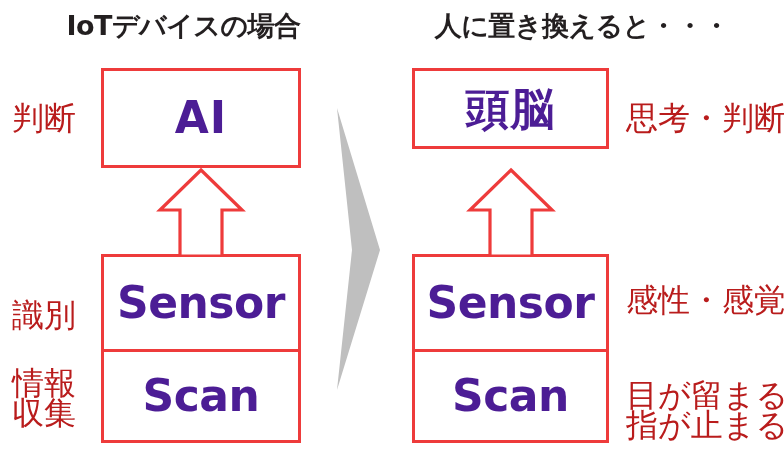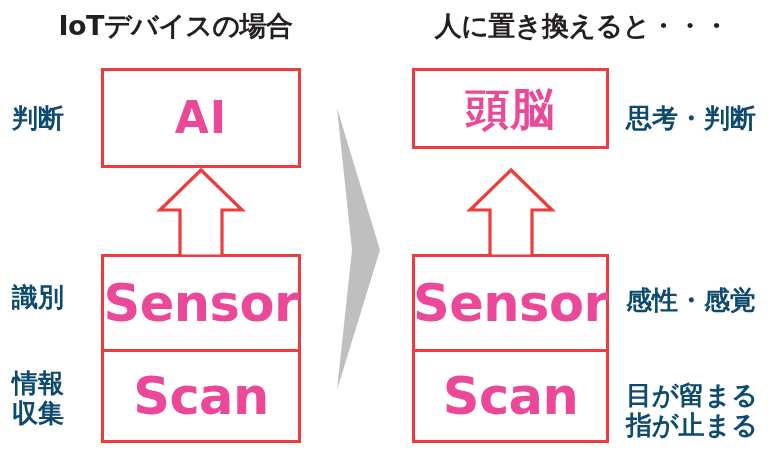--- a/index.html
+++ b/index.html
@@ -22,40 +22,40 @@
     top: 8px;
     font-family: "DejaVu Sans", "Liberation Sans", sans-serif;
     font-weight: bold;
     font-size: 27px;
     line-height: 36px;
     color: #231f20;
     text-align: center;
     white-space: nowrap;
     letter-spacing: -0.5px;
   }
-  #title-left  { left: 0;   width: 335px; padding-left: 8px; }
+  #title-left  { left: 8px;   width: 335px; padding-left: 8px; }
   #title-right { left: 380px; width: 404px; text-align: center; }
 
   
   .box {
     position: absolute;
     box-sizing: border-box;
     border: 3px solid #ee3b3b;
     background: #ffffff;
     display: flex;
     align-items: center;
     justify-content: center;
   }
   .box-label {
-    color: #ec4899;
+    color: #4c1d95;
     font-weight: bold;
     white-space: nowrap;
     line-height: 1;
   }
-  .label-latin { font-size: 51px; letter-spacing: -0.5px; }
+  .label-latin { font-size: 44px; letter-spacing: -0.5px; }
   .label-ai    { font-size: 44px; letter-spacing: 1px; }
   .label-jp    { font-size: 44px; letter-spacing: 1px; }
 
   
   #box-ai      { left: 101px; top: 68px;  width: 200px; height: 100px; }
   #box-sensor-l{ left: 101px; top: 254px; width: 200px; height: 95px;  border-bottom-width: 0; }
   #box-scan-l  { left: 101px; top: 349px; width: 200px; height: 94px;  }
 
   
   #box-brain   { left: 412px; top: 68px;  width: 197px; height: 81px; }
@@ -77,31 +77,31 @@
     left: 330px;
     top: 104px;
     width: 56px;
     height: 290px;
   }
 
   
   .side-label {
     position: absolute;
     font-family: "DejaVu Sans", "Liberation Sans", sans-serif;
-    font-weight: bold;
-    color: #0c4a6e;
-    font-size: 26px;
+    font-weight: normal;
+    color: #b91c1c;
+    font-size: 32px;
     line-height: 30px;
     white-space: nowrap;
   }
   .side-left  { left: 12px; text-align: left; }
   .side-right { left: 617px; text-align: left; margin-left: 9px; }
 
   #lbl-handan   { top: 103px; }
-  #lbl-shikibetsu { top: 282px; }
+  #lbl-shikibetsu { top: 300px; }
   #lbl-joho     { top: 368px; }
   #lbl-shiko    { top: 103px; }
   #lbl-kansei   { top: 285px; }
   #lbl-me       { top: 380px; }
 
   .side-label .line { display: block; }
 </style>
 </head>
 <body>
 

